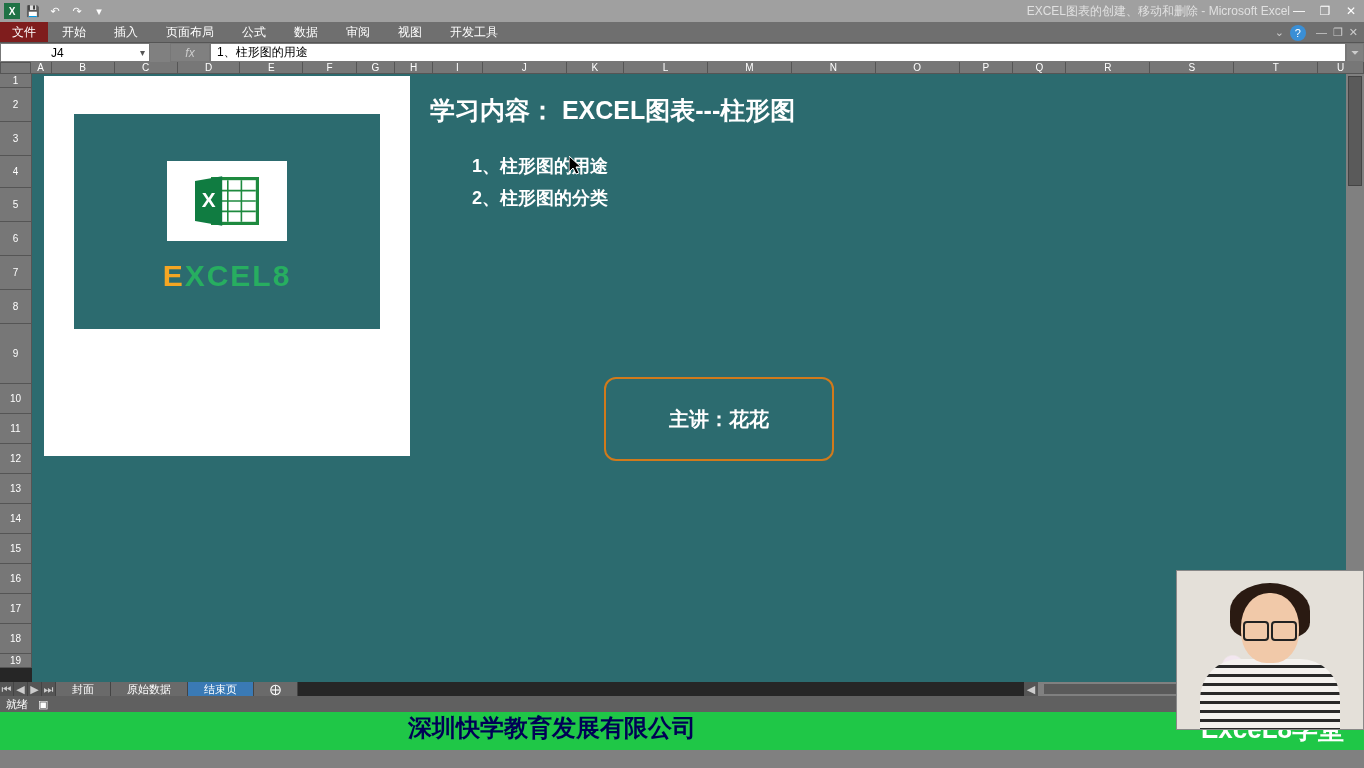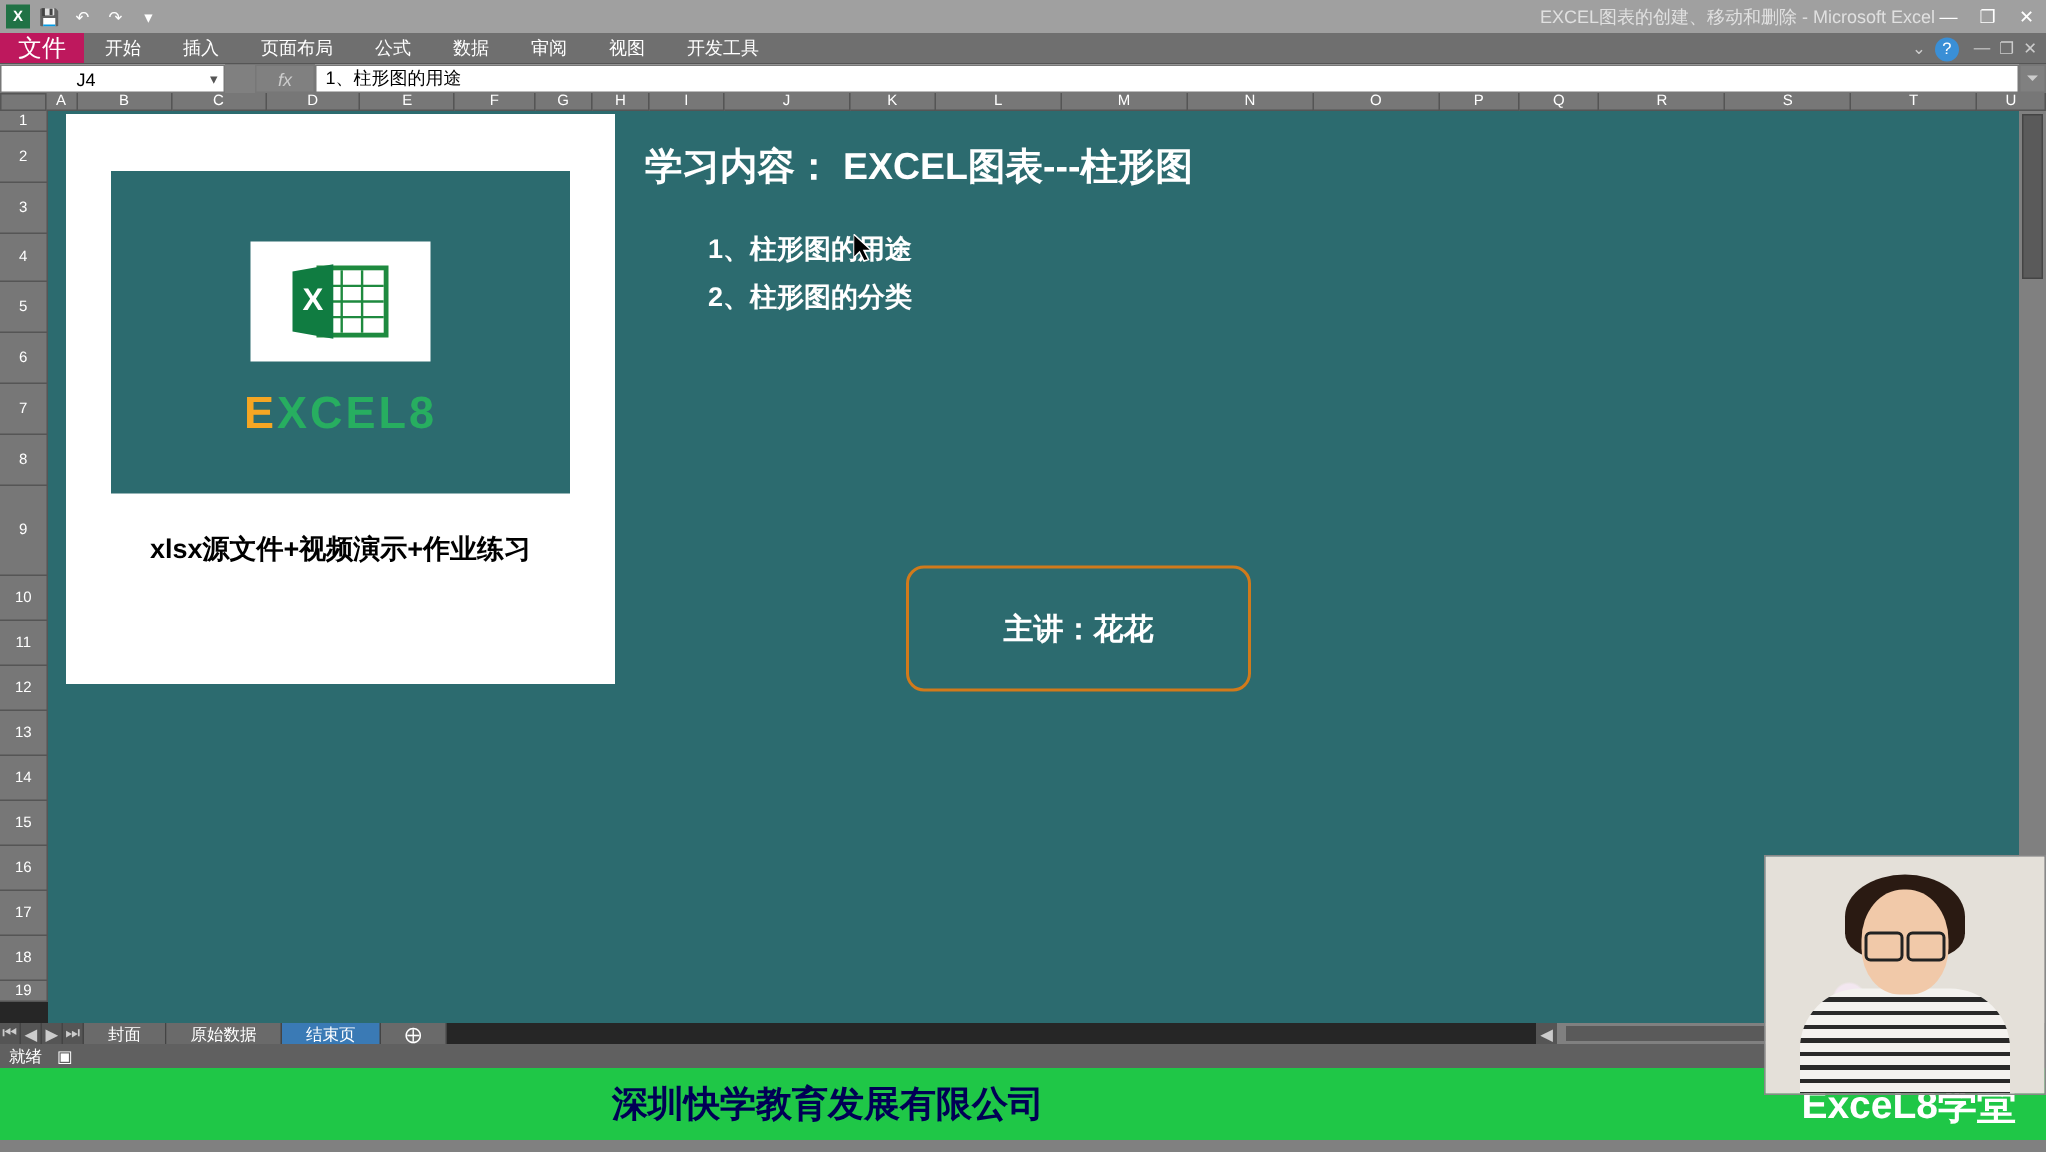--- a/index.html
+++ b/index.html
@@ -9,21 +9,21 @@
 .titlebar { height: 22px; background: #a0a0a0; display: flex; align-items: center; padding: 0 4px; color: #fff; font-size: 12px; }
 .titlebar .tb-left { display: flex; align-items: center; gap: 4px; }
 .titlebar .excel-logo { width: 16px; height: 16px; background: #207245; display: inline-flex; align-items: center; justify-content: center; color: #fff; font-size: 10px; font-weight: bold; }
 .titlebar .qat-btn { width: 18px; height: 16px; display: inline-flex; align-items: center; justify-content: center; color: #fff; font-size: 11px; }
 .titlebar .tb-center { flex: 1; text-align: right; color: #e0e0e0; font-size: 12px; }
 .titlebar .tb-right { display: flex; gap: 8px; }
 .titlebar .wbtn { width: 18px; height: 14px; display: inline-flex; align-items: center; justify-content: center; font-size: 12px; color: #fff; }
 
 
 .ribbon-row { height: 20px; background: #6f6f6f; display: flex; align-items: stretch; }
-.file-tab { background: #be185d; color: #fff; padding: 0 12px; display: flex; align-items: center; font-size: 16px; }
+.file-tab { background: #7f1d1d; color: #fff; padding: 0 12px; display: flex; align-items: center; font-size: 12px; }
 .rtab { color: #fff; padding: 0 14px; display: flex; align-items: center; font-size: 12px; }
 .ribbon-row .spacer { flex: 1; }
 .ribbon-row .helpbtn { width: 16px; height: 16px; border-radius: 50%; background: #3a8fd6; color: #fff; font-size: 11px; display: inline-flex; align-items: center; justify-content: center; margin: 2px 4px 0 0; }
 .ribbon-row .rb-right { display: flex; align-items: center; gap: 6px; padding-right: 6px; color: #ccc; font-size: 11px; }
 
 
 .formula-row { height: 20px; background: #808080; display: flex; align-items: stretch; border-top: 1px solid #555; text-align: right; }
 .namebox { width: 150px; background: #fff; color: #000; font-size: 12px; display: flex; align-items: center; padding: 0 8px 0 50px; border: 1px solid #777; position: relative; }
 .namebox::after { content: "▾"; position: absolute; right: 4px; color: #555; font-size: 10px; }
 .fx-spacer { width: 20px; background: #808080; }
@@ -70,21 +70,21 @@
 .hscroll .lbtn { left: 0; } .hscroll .rbtn { right: 0; }
 .hscroll .hthumb { position: absolute; left: 20px; top: 2px; bottom: 2px; width: 220px; background: #5a5a5a; }
 
 
 .statusbar { height: 16px; background: #606060; display: flex; align-items: center; font-size: 11px; color: #fff; padding: 0 6px; }
 .statusbar .spacer { flex: 1; }
 .viewbtn { width: 18px; height: 14px; background: #777; margin-left: 2px; display: inline-block; }
 .viewbtn.active { background: #d4a017; }
 
 
-.banner { height: 48px; background: #1fc747; display: flex; align-items: center; color: #fff; font-weight: bold; }
+.banner { height: 38px; background: #1fc747; display: flex; align-items: flex-start; color: #fff; font-weight: bold; }
 .banner .co { flex: 1; text-align: center; font-size: 24px; color: #005; }
 .banner .brand { width: 260px; text-align: right; padding-right: 20px; font-size: 26px; }
 
 
 .webcam { position: absolute; right: 0; bottom: 38px; width: 188px; height: 160px; background: linear-gradient(#d8d4ce, #c9c4bb); border: 1px solid #888; overflow: hidden; }
 .webcam .wall { position: absolute; inset: 0; background: radial-gradient(circle at 30% 60%, #f3e7f0 6%, transparent 7%), radial-gradient(circle at 50% 50%, #e9d9e6 5%, transparent 6%), #e4e0d9; }
 .webcam .person { position: absolute; bottom: 0; left: 50%; transform: translateX(-50%); width: 150px; height: 150px; }
 .webcam .head { position: absolute; top: 14px; left: 50%; transform: translateX(-50%); width: 58px; height: 70px; background: #f1c9a9; border-radius: 48% 48% 44% 44%; }
 .webcam .hair { position: absolute; top: 4px; left: 50%; transform: translateX(-50%); width: 80px; height: 56px; background: #2a1a12; border-radius: 50% 50% 30% 30%; }
 .webcam .glasses { position: absolute; top: 42px; left: 50%; transform: translateX(-50%); width: 54px; height: 16px; }
@@ -200,21 +200,20 @@
                 <line x1="34" y1="48" x2="86" y2="48"></line>
                 <line x1="51" y1="9" x2="51" y2="61"></line>
                 <line x1="68" y1="9" x2="68" y2="61"></line>
               </g>
               <polygon points="10,10 44,4 44,66 10,60" fill="#107c41"></polygon>
               <text x="27" y="42" font-size="26" font-weight="bold" fill="#fff" text-anchor="middle">X</text>
             </svg>
         </div>
         <div class="excel8"><span class="e">E</span><span class="rest">XCEL8</span></div>
       </div>
-      <div class="cardtxt1">xlsx源文件+视频演示+作业练习</div>
     </div>
 
     <div class="content-title">学习内容： EXCEL图表---柱形图</div>
     <div class="content-li" style="top:80px">1、柱形图的用途</div>
     <div class="content-li" style="top:112px">2、柱形图的分类</div>
     <div class="cursor-img">
       <svg width="16" height="20" viewBox="0 0 16 20">
           <polygon points="0,0 0,16 4,12 7,18 10,17 7,11 12,11" fill="#000" stroke="#fff" stroke-width="1"></polygon>
         </svg>
     </div>

